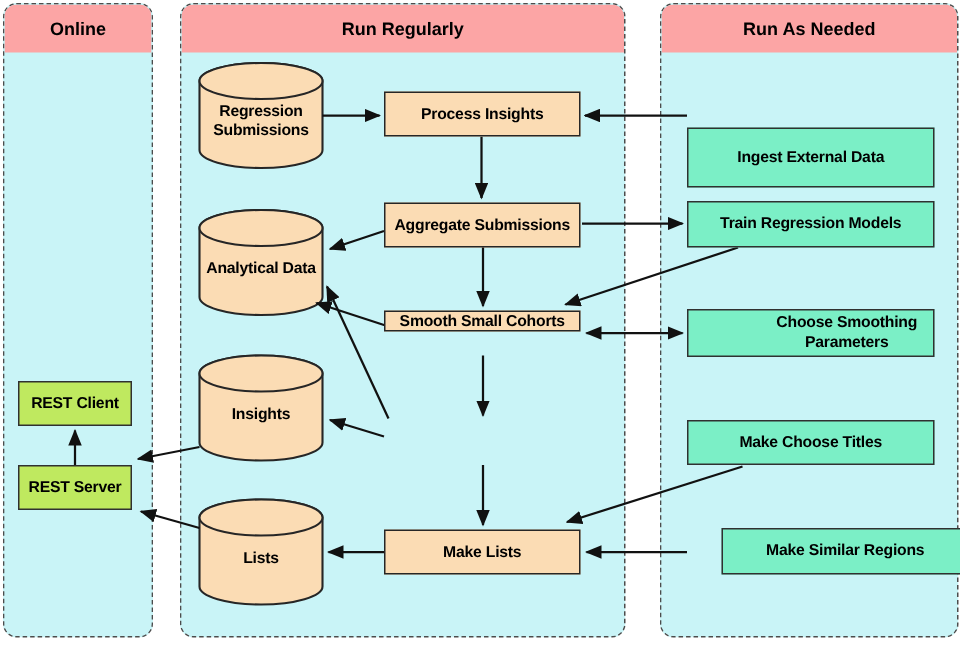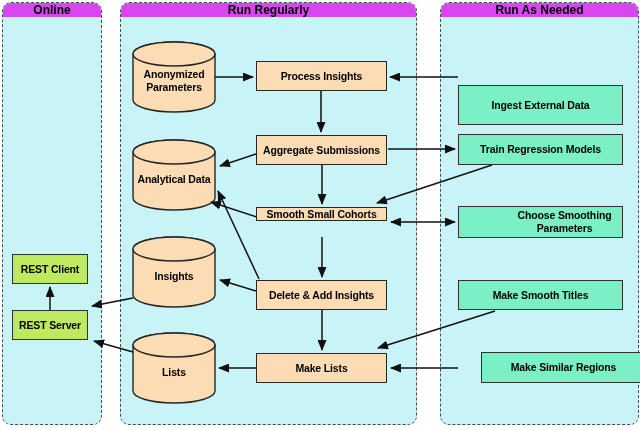--- a/index.html
+++ b/index.html
@@ -1,20 +1,20 @@
 <!DOCTYPE html>
 <html><head>
 <meta charset="utf-8">
 <style>
   html,body{margin:0;padding:0;background:#fff;}
   .canvas{position:relative;width:640px;height:430px;background:#fff;
           font-family:"Liberation Sans",sans-serif;overflow:hidden;}
   .container{position:absolute;border:1.6px dashed #4c4c4c;border-radius:9px;
              background:#C9F4F7;overflow:hidden;z-index:1;}
-  .container-header{position:absolute;top:0;left:0;right:0;height:14px;background:#d946ef;
+  .container-header{position:absolute;top:0;left:0;right:0;height:32px;background:#fca5a5;
              display:flex;align-items:center;justify-content:center;
              font-size:12px;font-weight:bold;color:#000;}
   svg.overlay{position:absolute;left:0;top:0;z-index:2;}
   .node{position:absolute;display:flex;align-items:center;justify-content:center;
         text-align:center;font-weight:bold;font-size:10.5px;letter-spacing:-0.15px;
         color:#000;z-index:3;box-sizing:border-box;line-height:1.2;}
   .box{border:1.4px solid #262626;}
   .peach{background:#FBDCB4;}
   .teal{background:#7BEFC6;border-color:#303030;}
   .green{background:#BFE95F;border-color:#303030;}
@@ -93,50 +93,47 @@
     <line class="edge" x1="50" y1="310" x2="50" y2="287" marker-end="url(#arrowE)"></line>
   </svg>
 
   <div class="node box green" style="left:12px;top:254px;width:76px;height:30px;">
     <span>REST Client</span>
   </div>
   <div class="node box green" style="left:12px;top:310px;width:76px;height:30px;">
     <span>REST Server</span>
   </div>
 
-  <div class="node cyl-label" style="left:133px;top:58px;width:82px;height:46px;">Anonymized Parameters</div>
+  <div class="node cyl-label" style="left:133px;top:58px;width:82px;height:46px;">Regression Submissions</div>
   <div class="node cyl-label" style="left:133px;top:156px;width:82px;height:46px;">Analytical Data</div>
   <div class="node cyl-label" style="left:133px;top:253px;width:82px;height:46px;">Insights</div>
   <div class="node cyl-label" style="left:133px;top:349px;width:82px;height:46px;text-align:right;">Lists</div>
 
   <div class="node box peach" style="left:256px;top:61px;width:131px;height:30px;">
     <span>Process Insights</span>
   </div>
   <div class="node box peach" style="left:256px;top:135px;width:131px;height:30px;">
     <span>Aggregate Submissions</span>
   </div>
   <div class="node box peach" style="left:256px;top:207px;width:131px;height:14px;">
     <span>Smooth Small Cohorts</span>
-  </div>
-  <div class="node box peach" style="left:256px;top:280px;width:131px;height:30px;">
-    <span>Delete &amp; Add Insights</span>
   </div>
   <div class="node box peach" style="left:256px;top:353px;width:131px;height:30px;">
     <span>Make Lists</span>
   </div>
 
   <div class="node box teal" style="left:458px;top:62px;width:165px;height:40px;margin-top:23px;">
     <span>Ingest External Data</span>
   </div>
   <div class="node box teal" style="left:458px;top:134px;width:165px;height:31px;">
     <span>Train Regression Models</span>
   </div>
   <div class="node box teal" style="left:458px;top:206px;width:165px;height:32px;padding-left:48px;">
     <span>Choose Smoothing Parameters</span>
   </div>
   <div class="node box teal" style="left:458px;top:280px;width:165px;height:30px;">
-    <span>Make Smooth Titles</span>
+    <span>Make Choose Titles</span>
   </div>
   <div class="node box teal" style="left:481px;top:352px;width:165px;height:31px;">
     <span>Make Similar Regions</span>
   </div>
 
 </div>
 
 </body></html>

